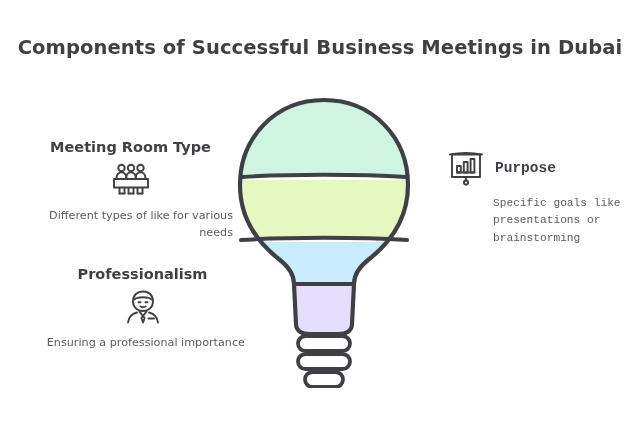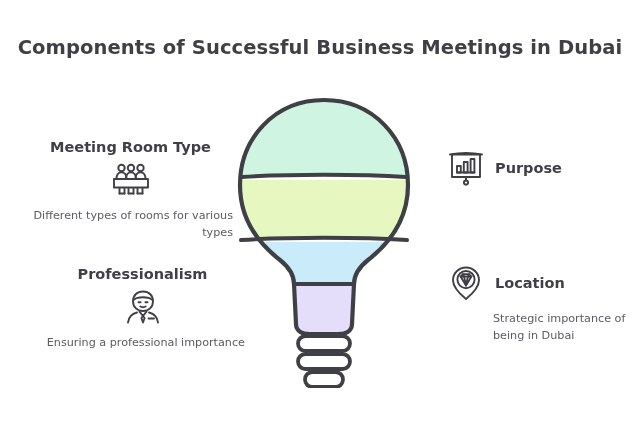--- a/index.html
+++ b/index.html
@@ -78,21 +78,21 @@
     flex: 0 0 auto;
     width: 40px;
     height: 40px;
     display: block;
   }
   .icon svg { display: block; width: 40px; height: 40px; }
 
   
   #feature-meeting-room-type { left: 28px;  top: 138px; }
   #feature-professionalism   { left: 40px;  top: 265px; }
-  #feature-purpose           { left: 446px; top: 148px; }
+  #feature-purpose           { left: 446px; top: 148px; font-family: Liberation Mono, monospace; }
   #feature-location          { left: 446px; top: 263px; }
 
   .feature.right { width: 190px; }
   .feature.right .feature-desc { padding-left: 47px; }
   .feature.right .feature-title { padding-left: 5px; }
 
   
   #bulb {
     position: absolute;
     left: 228px;
@@ -182,21 +182,21 @@
           <rect x="3" y="19" width="34" height="8.5"></rect>
           <path d="M8.5 28 L8.5 33.5 M13.5 28 L13.5 33.5"></path>
           <path d="M8.5 33.5 L13.5 33.5"></path>
           <path d="M17.5 28 L17.5 33.5 M22.5 28 L22.5 33.5"></path>
           <path d="M17.5 33.5 L22.5 33.5"></path>
           <path d="M26.5 28 L26.5 33.5 M31.5 28 L31.5 33.5"></path>
           <path d="M26.5 33.5 L31.5 33.5"></path>
         </svg>
       </span>
     </div>
-    <div class="feature-desc">Different types of rooms for various types</div>
+    <div class="feature-desc">Different types of like for various needs</div>
   </div>
 
   <div class="feature left" id="feature-professionalism">
     <div class="feature-head">
       <div class="feature-title">Professionalism</div>
       <span class="icon">
         <svg viewBox="0 0 40 40" xmlns="http://www.w3.org/2000/svg" fill="none" stroke="#3f3f46" stroke-width="1.9" stroke-linecap="round" stroke-linejoin="round">
           <path d="M20 4.5 C13.8 4.5 10 8.6 10 14.2 C10 19.8 13.8 24 20 24
                    C26.2 24 30 19.8 30 14.2 C30 8.6 26.2 4.5 20 4.5 Z"></path>
           <path d="M11.5 12.5 C14 9.5 26 9.5 28.5 12.5"></path>
@@ -222,34 +222,17 @@
           <path d="M11 24.5 L11 18 L14.8 18 L14.8 24.5 Z"></path>
           <path d="M17.8 24.5 L17.8 14 L21.6 14 L21.6 24.5 Z"></path>
           <path d="M24.6 24.5 L24.6 11 L28.4 11 L28.4 24.5 Z"></path>
           <path d="M11 24.5 L28.4 24.5"></path>
           <path d="M20 29 L20 32.5"></path>
           <circle cx="20" cy="34.6" r="2.1"></circle>
         </svg>
       </span>
       <div class="feature-title">Purpose</div>
     </div>
-  </div>
-
-  <div class="feature right" id="feature-location">
-    <div class="feature-head">
-      <span class="icon">
-        <svg viewBox="0 0 40 40" xmlns="http://www.w3.org/2000/svg" fill="none" stroke="#3f3f46" stroke-width="1.9" stroke-linecap="round" stroke-linejoin="round">
-          <path d="M20 4.5 C12.8 4.5 7 10.2 7 17.2
-                   C7 24.6 14.4 31.4 20 36
-                   C25.6 31.4 33 24.6 33 17.2
-                   C33 10.2 27.2 4.5 20 4.5 Z"></path>
-          <circle cx="20" cy="16.6" r="8.6"></circle>
-          <path d="M14.6 13.6 L25.4 13.6 L20 22.6 Z"></path>
-          <path d="M14.6 13.6 L17 11.2 L23 11.2 L25.4 13.6"></path>
-          <path d="M17 11.2 L18.1 13.6 L20 22.6 L21.9 13.6 L23 11.2"></path>
-        </svg>
-      </span>
-      <div class="feature-title">Location</div>
-    </div>
-    <div class="feature-desc">Strategic importance of being in Dubai</div>
-  </div>
+    <div class="feature-desc">Specific goals like presentations or brainstorming</div>
+  </div>
+
 
 </div>
 
 </body></html>

